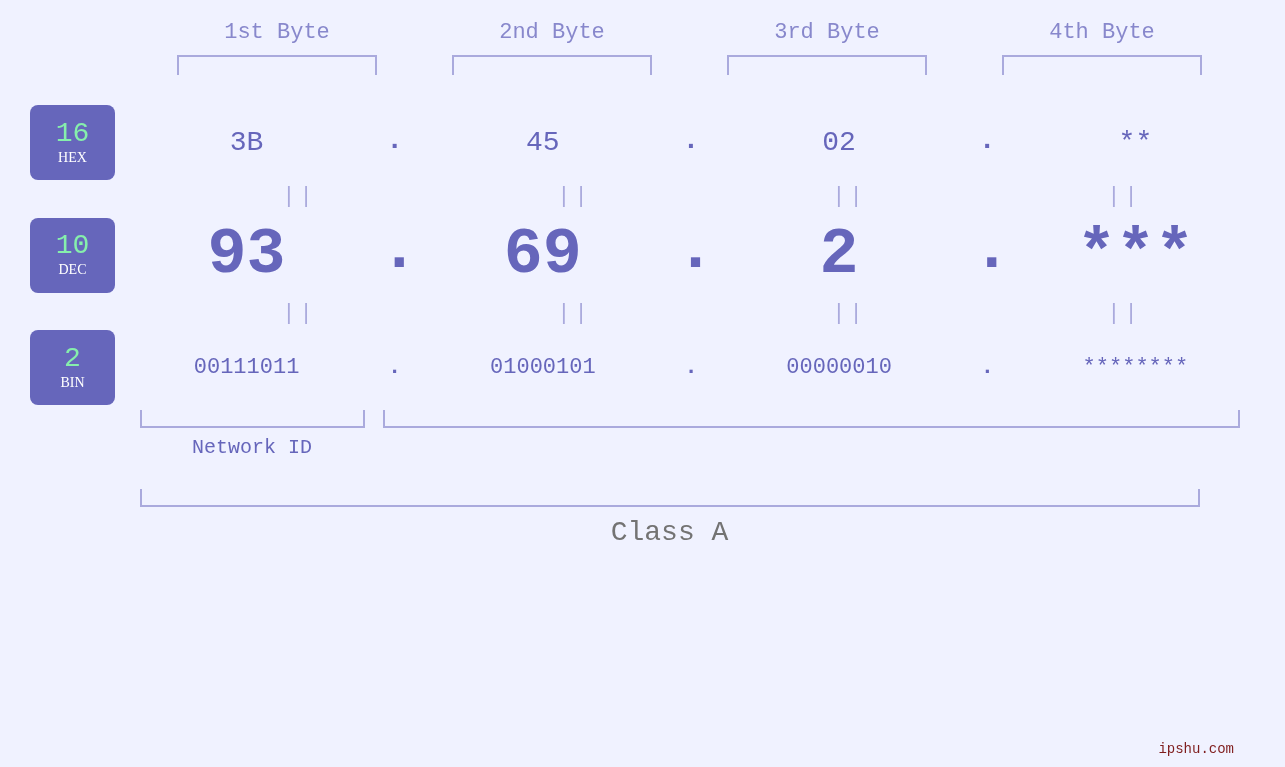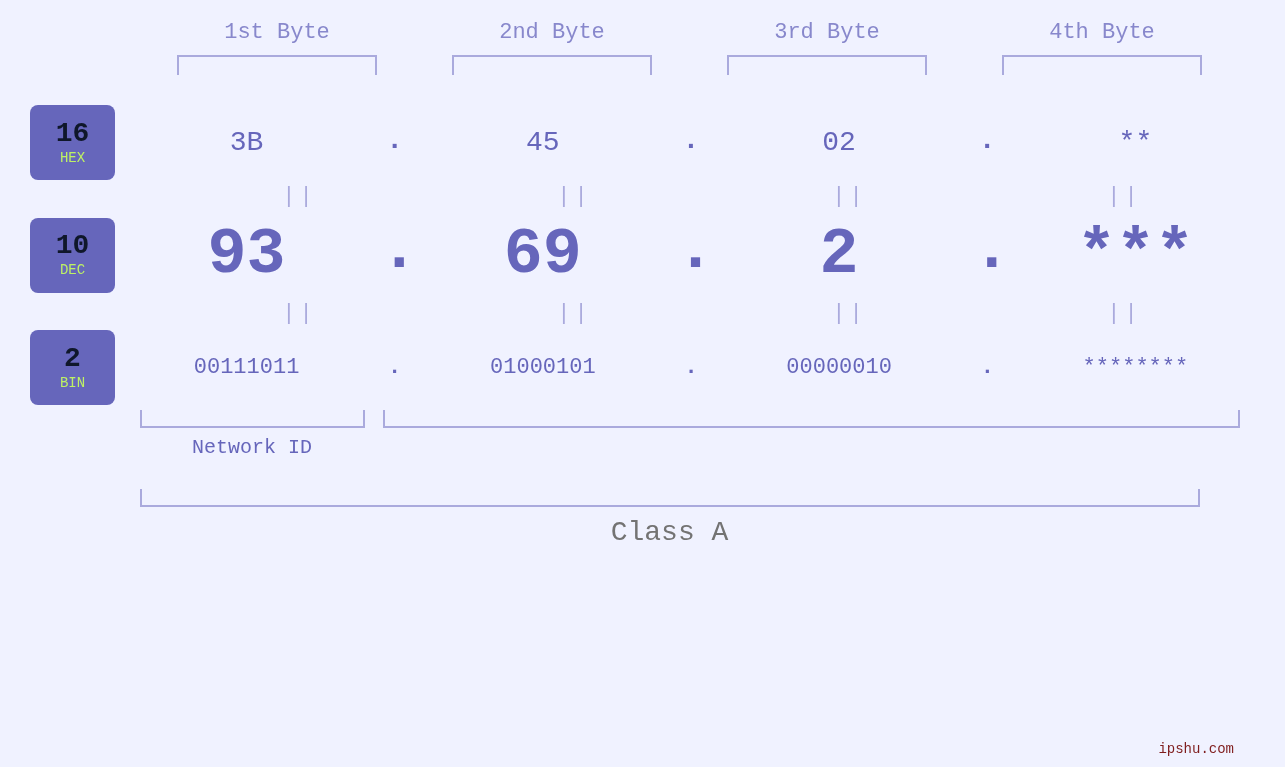--- a/index.html
+++ b/index.html
@@ -64,31 +64,31 @@
       border-radius: 8px;
       display: flex;
       flex-direction: column;
       align-items: center;
       justify-content: center;
       margin-left: 48px;
       flex-shrink: 0;
     }
 
     .base-number {
-      color: #0f172a;
+      color: #86efac;
       font-size: 28px;
-      font-weight: bold;
+      font-weight: normal;
       font-family: 'Courier New', Courier, monospace;
       line-height: 1;
     }
 
     .base-label {
-      color: #bef264;
+      color: #ffffff;
       font-size: 14px;
-      font-family: Liberation Mono, monospace;
+      font-family: Liberation Serif, serif;
       margin-top: 2px;
     }
 
     
     .values-row {
       display: flex;
       align-items: center;
       flex: 1;
       justify-content: space-around;
       padding: 0 20px;

